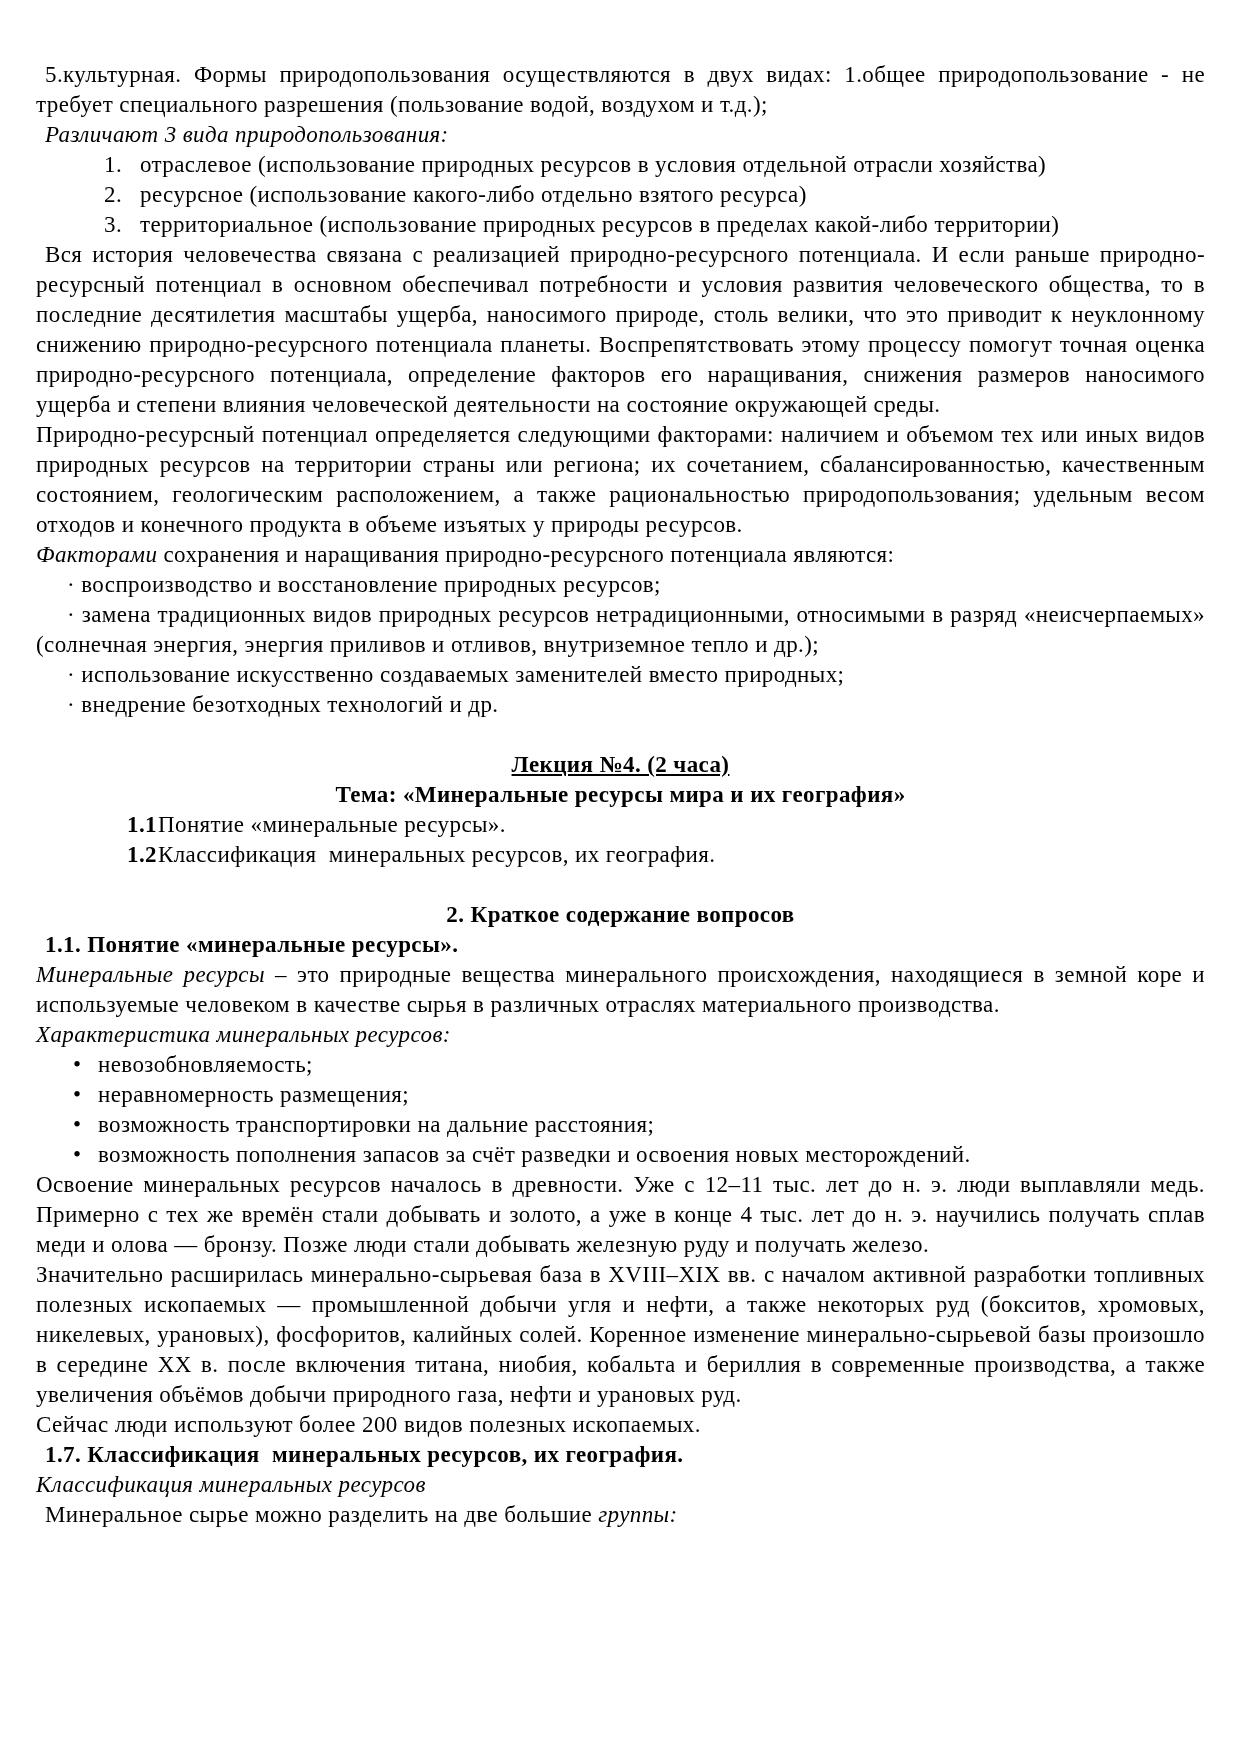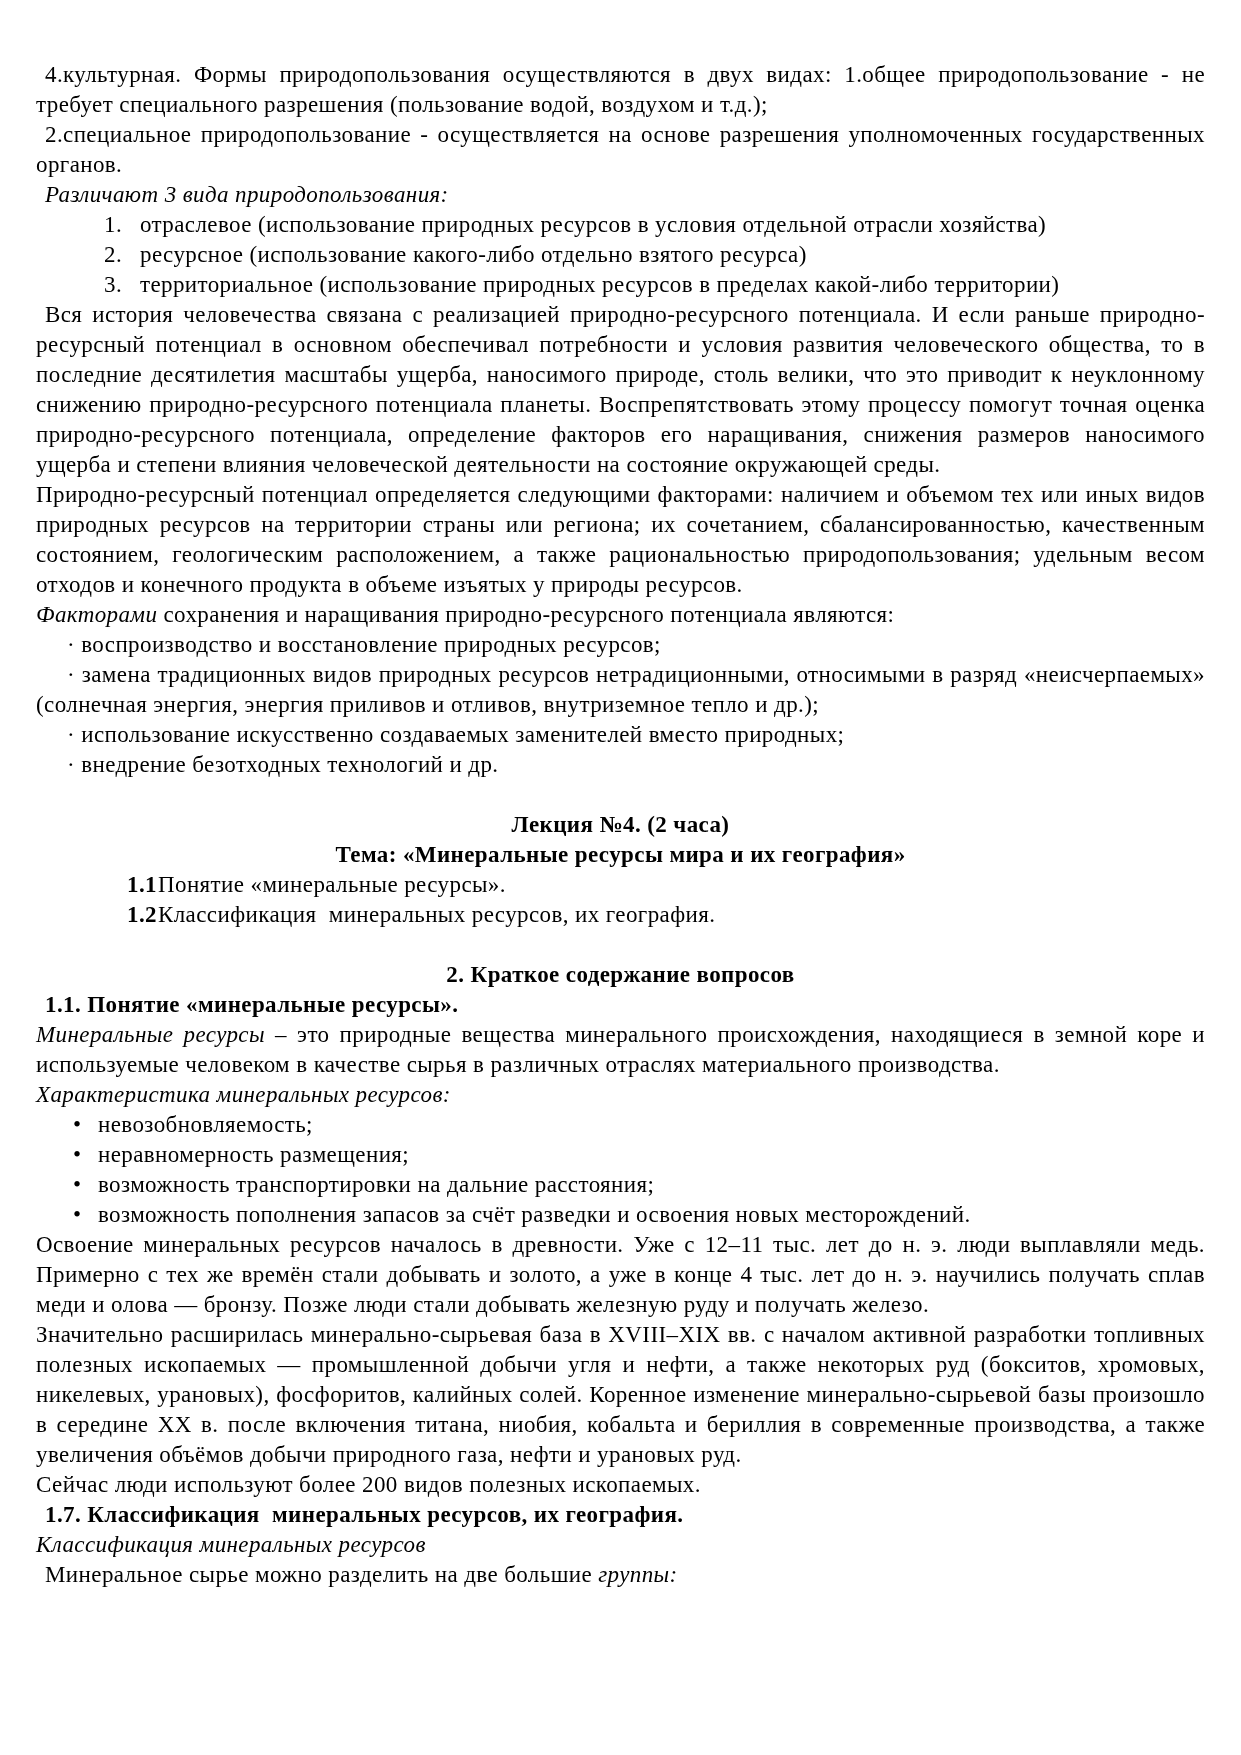--- a/index.html
+++ b/index.html
@@ -15,42 +15,41 @@
     line-height: 30px;
     letter-spacing: 0.4px;
     padding: 60px 36px 0 36px;
     overflow: hidden;
   }
   .page p { margin: 0; text-align: justify; }
   .ind { text-indent: 9px; }
   .italic { font-style: italic; }
   .bold { font-weight: bold; }
   .center { text-align: center !important; }
-  .underline { }
+  .underline { text-decoration: underline; }
   .pre { white-space: pre-wrap; }
   .gap { height: 30px; }
   
   .vid-item { margin-left: 68px; text-align: justify; }
   .vid-num { display: inline-block; width: 36px; }
   
   .q-item { margin-left: 91px; white-space: pre-wrap; }
   .q-num { display: inline-block; width: 31px; font-weight: bold; }
   
   .dot-item { margin-left: -31px; text-indent: 31px; text-align: justify; }
   
   .char-item { margin-left: 37px; text-align: justify; }
   .blt { display: inline-block; width: 25px; }
 </style>
 </head>
 <body>
 
 <div class="page">
 
-  <p class="ind">4.культурная. Формы природопользования осуществляются в двух видах: 1.общее природопользование - не требует специального разрешения (пользование водой, воздухом и т.д.);</p>
-  <p class="ind">2.специальное природопользование - осуществляется на основе разрешения уполномоченных государственных органов.</p>
+  <p class="ind">5.культурная. Формы природопользования осуществляются в двух видах: 1.общее природопользование - не требует специального разрешения (пользование водой, воздухом и т.д.);</p>
   <p class="ind italic">Различают 3 вида природопользования:</p>
 
   <div class="vid-item"><span class="vid-num">1.</span><span>отраслевое (использование природных ресурсов в условия отдельной отрасли хозяйства)</span></div>
   <div class="vid-item"><span class="vid-num">2.</span><span>ресурсное (использование какого-либо отдельно взятого ресурса)</span></div>
   <div class="vid-item"><span class="vid-num">3.</span><span>территориальное (использование природных ресурсов в пределах какой-либо территории)</span></div>
 
   <p class="ind">Вся история человечества связана с реализацией природно-ресурсного потенциала. И если раньше природно-ресурсный потенциал в основном обеспечивал потребности и условия развития человеческого общества, то в последние десятилетия масштабы ущерба, наносимого природе, столь велики, что это приводит к неуклонному снижению природно-ресурсного потенциала планеты. Воспрепятствовать этому процессу помогут точная оценка природно-ресурсного потенциала, определение факторов его наращивания, снижения размеров наносимого ущерба и степени влияния человеческой деятельности на состояние окружающей среды.</p>
   <p>Природно-ресурсный потенциал определяется следующими факторами: наличием и объемом тех или иных видов природных ресурсов на территории страны или региона; их сочетанием, сбалансированностью, качественным состоянием, геологическим расположением, а также рациональностью природопользования; удельным весом отходов и конечного продукта в объеме изъятых у природы ресурсов.</p>
 
   <p><span class="italic">Факторами</span><span> сохранения и наращивания природно-ресурсного потенциала являются:</span></p>

